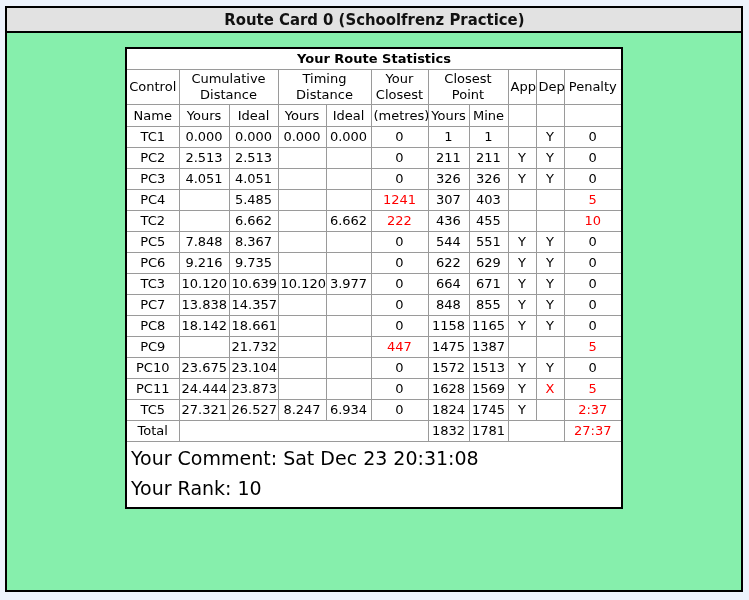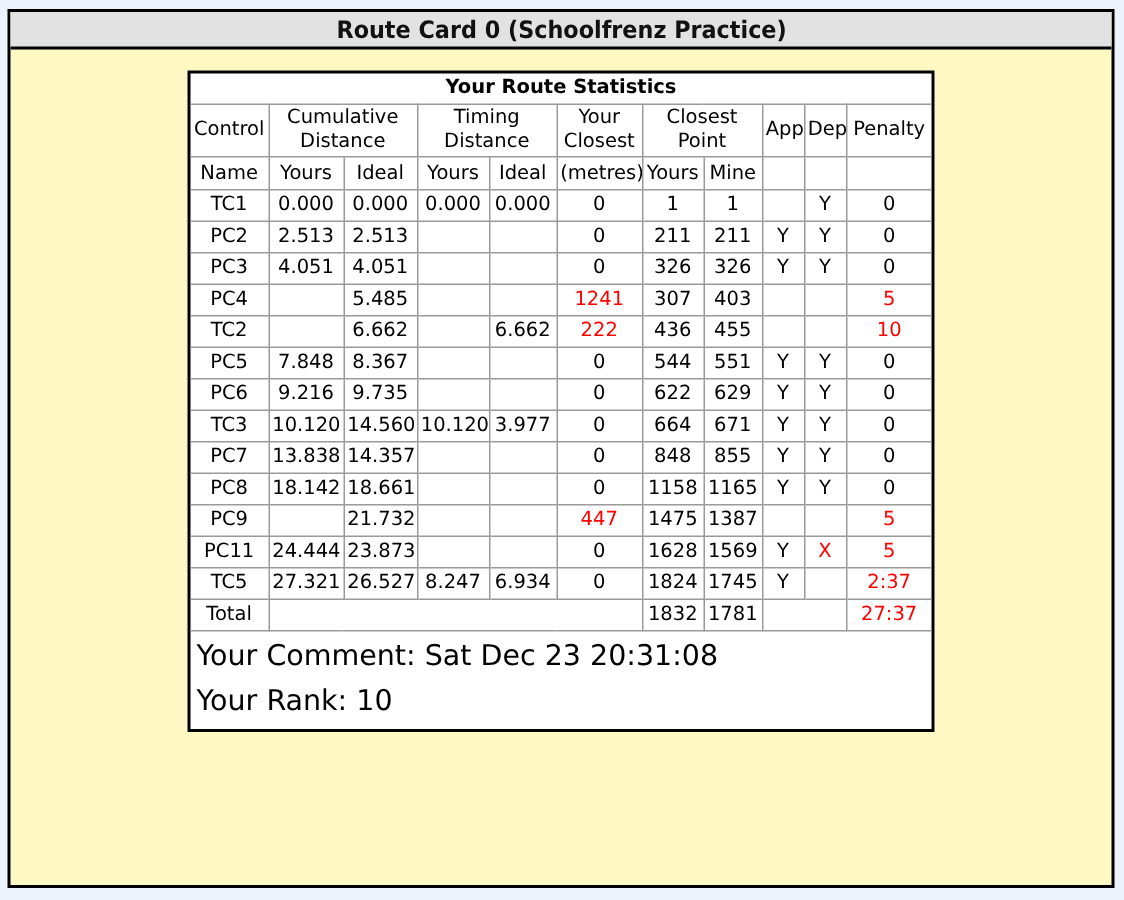--- a/index.html
+++ b/index.html
@@ -12,21 +12,21 @@
     font-family: "DejaVu Sans", "Liberation Sans", sans-serif;
   }
   .frame {
     position: absolute;
     left: 5px;
     top: 6px;
     width: 738px;
     height: 586px;
     box-sizing: border-box;
     border: 2px solid #000;
-    background: #fef9c3;
+    background: #86efac;
   }
   .titlebar {
     height: 23px;
     background: #e2e2e2;
     border-bottom: 2px solid #000;
     display: flex;
     align-items: center;
     justify-content: center;
     font-weight: bold;
     font-size: 16px;
@@ -211,21 +211,21 @@
               <td>0</td>
               <td>622</td>
               <td>629</td>
               <td>Y</td>
               <td>Y</td>
               <td>0</td>
             </tr>
             <tr>
               <td>TC3</td>
               <td>10.120</td>
-              <td>14.560</td>
+              <td>10.639</td>
               <td>10.120</td>
               <td>3.977</td>
               <td>0</td>
               <td>664</td>
               <td>671</td>
               <td>Y</td>
               <td>Y</td>
               <td>0</td>
             </tr>
             <tr>
@@ -259,20 +259,33 @@
               <td></td>
               <td>21.732</td>
               <td></td>
               <td></td>
               <td class="red">447</td>
               <td>1475</td>
               <td>1387</td>
               <td></td>
               <td></td>
               <td class="red">5</td>
+            </tr>
+            <tr>
+              <td>PC10</td>
+              <td>23.675</td>
+              <td>23.104</td>
+              <td></td>
+              <td></td>
+              <td>0</td>
+              <td>1572</td>
+              <td>1513</td>
+              <td>Y</td>
+              <td>Y</td>
+              <td>0</td>
             </tr>
             <tr>
               <td>PC11</td>
               <td>24.444</td>
               <td>23.873</td>
               <td></td>
               <td></td>
               <td>0</td>
               <td>1628</td>
               <td>1569</td>

